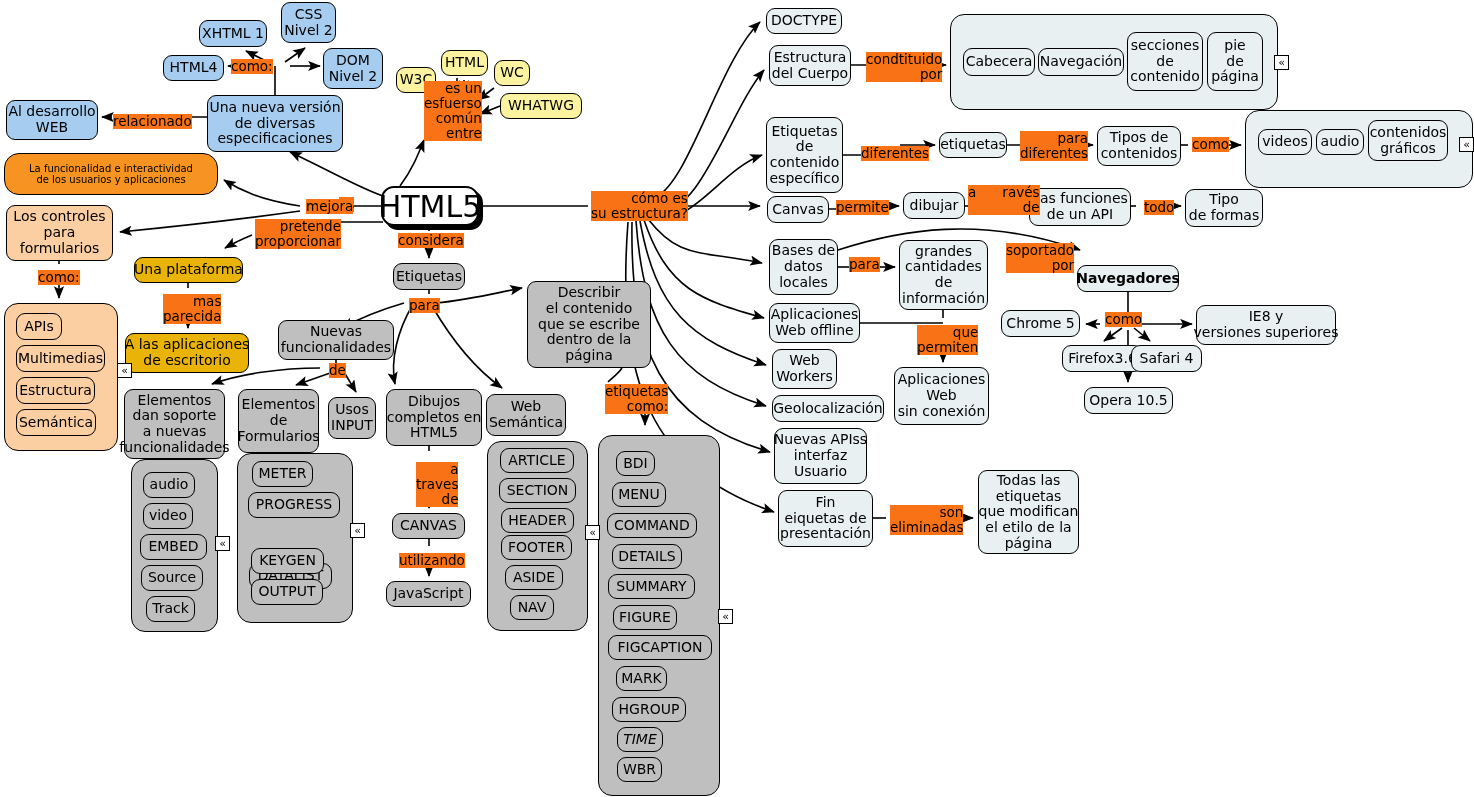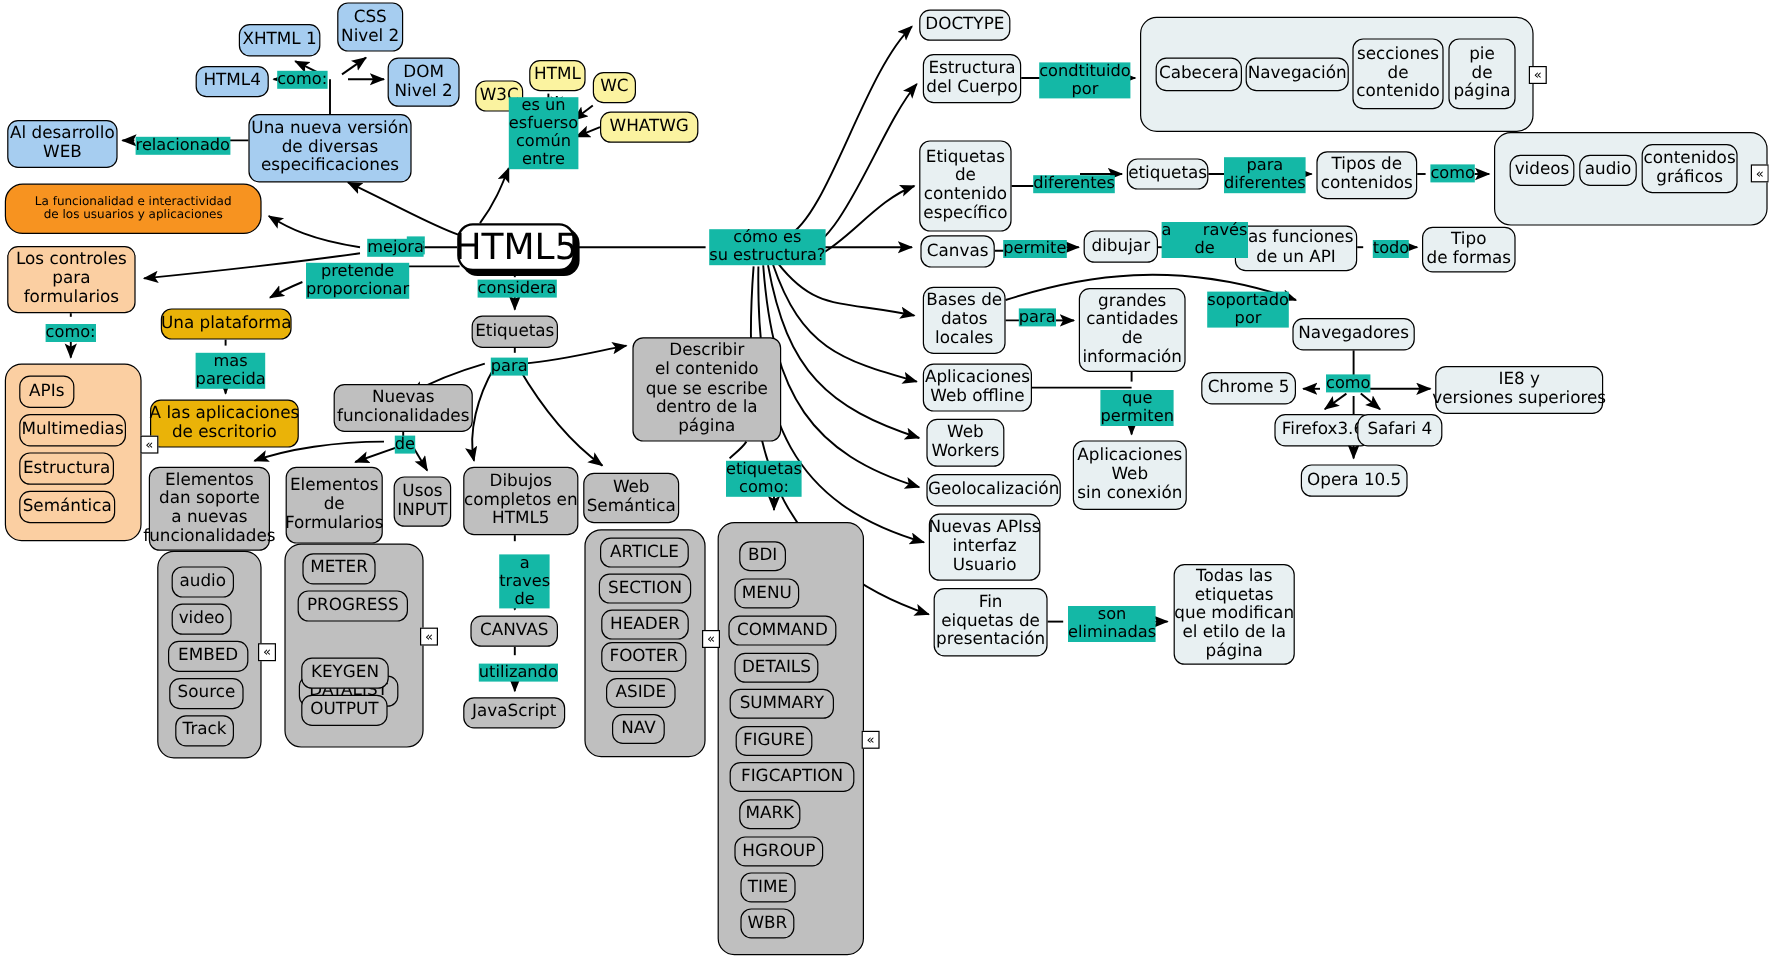--- a/index.html
+++ b/index.html
@@ -16,22 +16,22 @@
   .green{background:#eab308;}
   .gray{background:#bfbfbf;}
   .pale{background:#e8f0f2;}
   .group{position:absolute;box-sizing:border-box;border:1.5px solid #000;border-radius:14px;}
   .gpale{background:#e8f0f2;}
   .ggray{background:#bfbfbf;}
   .gpeach{background:#fbcfa2;}
   .root{position:absolute;box-sizing:border-box;background:#fff;border:2px solid #000;
         border-radius:13px;display:flex;align-items:center;justify-content:center;
         font-size:30px;box-shadow:4px 4px 0 #000;}
-  .lbl{position:absolute;font-size:13.5px;line-height:1.12;color:#000;text-align:center;
-       background:#14b8a6;white-space:pre;}
+  .lbl{position:absolute;font-size:13.5px;line-height:1.12;color:#000;text-align:right;
+       background:#f97316;white-space:pre;}
   .collapse{position:absolute;width:15px;height:15px;box-sizing:border-box;background:#fff;
             border:1.2px solid #000;font-size:11px;line-height:13px;text-align:center;
             font-family:"DejaVu Sans",sans-serif;}
 </style>
 </head>
 <body>
 
 <div id="canvas">
 
   <svg id="edges" viewBox="0 0 1474 797" xmlns="http://www.w3.org/2000/svg">
@@ -331,21 +331,21 @@
       <div class="node gray" style="left: 608px; top: 635px; width: 104px; height: 25px; font-size: 14px;">
         <span style="white-space: pre;">FIGCAPTION</span>
       </div>
       <div class="node gray" style="left: 616px; top: 666px; width: 51px; height: 25px; font-size: 14px;">
         <span style="white-space: pre;">MARK</span>
       </div>
       <div class="node gray" style="left: 612px; top: 697px; width: 74px; height: 25px; font-size: 14px;">
         <span style="white-space: pre;">HGROUP</span>
       </div>
       <div class="node gray" style="left: 617px; top: 727px; width: 46px; height: 25px; font-size: 14px;">
-        <span style="white-space: pre;">TIME</span>
+        <span style="white-space: pre; font-style: italic;">TIME</span>
       </div>
       <div class="node gray" style="left: 617px; top: 757px; width: 45px; height: 25px; font-size: 14px;">
         <span style="white-space: pre;">WBR</span>
       </div>
       <div class="node pale" style="left: 766px; top: 8px; width: 76px; height: 26px; font-size: 14px;">
         <span style="white-space: pre;">DOCTYPE</span>
       </div>
       <div class="node pale" style="left: 769px; top: 45px; width: 82px; height: 41px; font-size: 14px;">
         <span style="white-space: pre;">Estructura
 del Cuerpo</span>
@@ -440,21 +440,21 @@
 eiquetas de
 presentación</span>
       </div>
       <div class="node pale" style="left: 978px; top: 470px; width: 101px; height: 84px; font-size: 14px;">
         <span style="white-space: pre; text-align: center;">Todas las
 etiquetas
 que modifican
 el etilo de la
 página</span>
       </div>
-      <div class="node pale" style="left: 1077px; top: 265px; width: 102px; height: 27px; font-size: 14px;">
+      <div class="node pale" style="left: 1077px; top: 265px; width: 102px; height: 27px; font-size: 14px; font-weight: bold;">
         <span style="white-space: pre;">Navegadores</span>
       </div>
       <div class="node pale" style="left: 1001px; top: 310px; width: 79px; height: 27px; font-size: 14px;">
         <span style="white-space: pre;">Chrome 5</span>
       </div>
       <div class="node pale" style="left: 1196px; top: 305px; width: 140px; height: 40px; font-size: 14px;">
         <span style="white-space: pre;">IE8 y
 versiones superiores</span>
       </div>
       <div class="node pale" style="left: 1062px; top: 345px; width: 81px; height: 27px; font-size: 14px;">

